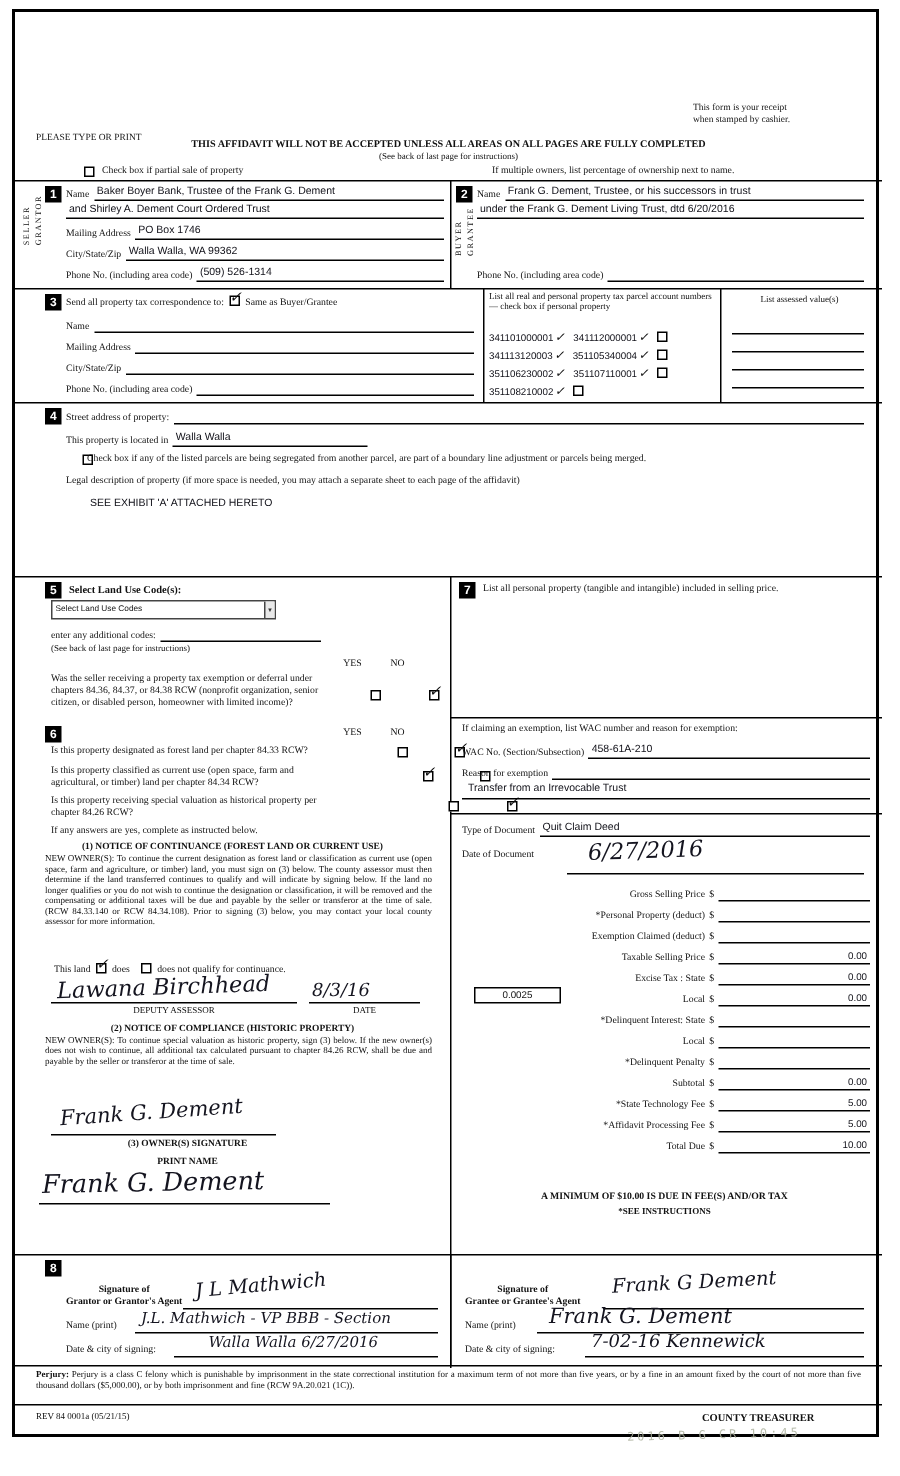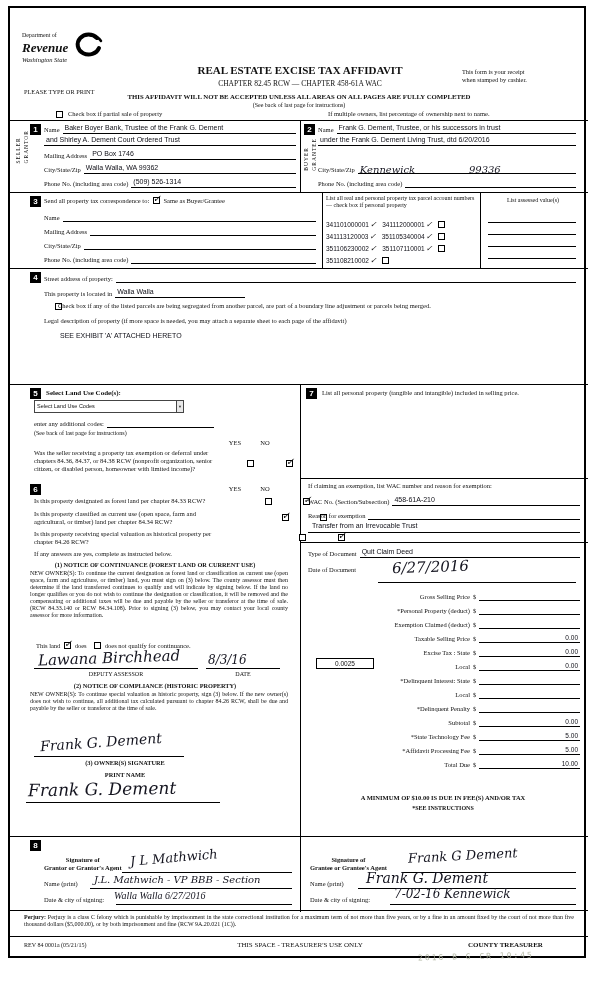--- a/index.html
+++ b/index.html
@@ -35,36 +35,21 @@
   .dd-text { flex:1; font:5.5px "Liberation Sans", sans-serif; padding:2px 1px 0 2px; white-space:nowrap; overflow:hidden; }
   .dd-bar { width:7px; border-left:1px solid #444; background:#e8e8e8; font-size:4px; text-align:center; line-height:11px; color:#333; }
   .ratebox { position:absolute; border:1px solid #000; text-align:center; font-family:"Liberation Sans", sans-serif; font-size:6.5px; line-height:10px; }
 </style>
 </head>
 <body>
 
 <div class="form">
 
   
-  <div class="abs" style="left:12px; top:24px;">
-    <div style="display:flex; align-items:flex-start;">
-      <div>
-        <div style="font-size:6px;">Department of</div>
-        <div style="font:bold italic 13px 'Liberation Serif', serif;">Revenue</div>
-        <div style="font-style:italic; font-size:6.5px;">Washington State</div>
-      </div>
-      <svg width="34" height="30" viewBox="0 0 34 30" style="margin-left:2px;">
-        <path d="M27,6 A11,10 0 1 0 29,16" fill="none" stroke="#000" stroke-width="4" stroke-linecap="round"></path>
-        <path d="M20,3 q8,1 11,6" fill="none" stroke="#000" stroke-width="2.5" stroke-linecap="round"></path>
-      </svg>
-    </div>
-  </div>
-
-  <div class="abs b c" style="left:120px; top:56px; width:340px; font-size:11px;">REAL ESTATE EXCISE TAX AFFIDAVIT</div>
-  <div class="abs c" style="left:120px; top:71px; width:340px; font-size:7.5px;">CHAPTER 82.45 RCW — CHAPTER 458-61A WAC</div>
+
 
   <div class="abs" style="left:452px; top:60px; width:120px; font-size:6.3px;">
     <div>This form is your receipt</div>
     <div>when stamped by cashier.</div>
   </div>
 
   <div class="abs" style="left:14px; top:80px; font-size:6.3px;">PLEASE TYPE OR PRINT</div>
 
   <div class="abs b c" style="left:0; top:85px; width:578px; font-size:6.8px;">THIS AFFIDAVIT WILL NOT BE ACCEPTED UNLESS ALL AREAS ON ALL PAGES ARE FULLY COMPLETED</div>
   <div class="abs c small" style="left:0; top:94px; width:578px;">(See back of last page for instructions)</div>
@@ -110,25 +95,20 @@
     <span class="vtext">BUYER</span>
     <span class="vtext">GRANTEE</span>
   </div>
 
   <div class="abs frow" style="left:308px; top:116px; width:258px;">
     <span class="flabel">Name</span>
     <span class="fill"><span class="typed">Frank G. Dement, Trustee, or his successors in trust</span></span>
   </div>
   <div class="abs frow" style="left:308px; top:128px; width:258px;">
     <span class="fill"><span class="typed">under the Frank G. Dement Living Trust, dtd 6/20/2016</span></span>
-  </div>
-  <div class="abs frow" style="left:308px; top:156px; width:258px;">
-    <span class="flabel">City/State/Zip</span>
-    <span class="fill"><span class="script" style="font-size:10px;">Kennewick</span></span>
-    <span class="fill"><span class="script" style="font-size:10px;">99336</span></span>
   </div>
   <div class="abs frow" style="left:308px; top:170px; width:258px;">
     <span class="flabel">Phone No. (including area code)</span>
     <span class="fill"><span class="typed"></span></span>
   </div>
 
   <div class="hline" style="left:0; top:184px; width:578px;"></div>
 
   
   <div class="numbox" style="left:20px; top:188px;">3</div>
@@ -383,21 +363,21 @@
   <div class="abs b" style="left:34px; top:848px; font-size:6.5px;">
     <div>Signature of</div>
     <div>Grantor or Grantor's Agent</div>
   </div>
   <div class="abs script" style="left:120px; top:842px; font-size:13px; transform:rotate(-5deg);">J L Mathwich</div>
   <div class="hline" style="left:112px; top:864px; width:170px;"></div>
   <div class="abs" style="left:34px; top:872px;">Name (print)</div>
   <div class="abs script" style="left:84px; top:866px; font-size:10px;">J.L. Mathwich - VP BBB - Section</div>
   <div class="hline" style="left:80px; top:880px; width:202px;"></div>
   <div class="abs" style="left:34px; top:888px;">Date &amp; city of signing:</div>
-  <div class="abs script" style="left:104px; top:882px; font-size:10px;font-family:Liberation Serif, serif;">Walla Walla   6/27/2016</div>
+  <div class="abs script" style="left:129px; top:882px; font-size:10px;">Walla Walla   6/27/2016</div>
   <div class="hline" style="left:106px; top:896px; width:176px;"></div>
 
   <div class="vline" style="left:290px; top:828px; height:74px;"></div>
 
   <div class="abs b" style="left:300px; top:848px; font-size:6.5px;">
     <div>Signature of</div>
     <div>Grantee or Grantee's Agent</div>
   </div>
   <div class="abs script" style="left:398px; top:840px; font-size:13px; transform:rotate(-3deg);">Frank G Dement</div>
   <div class="hline" style="left:392px; top:864px; width:174px;"></div>
@@ -410,18 +390,17 @@
 
   
   <div class="hline" style="left:0; top:902px; width:578px;"></div>
   <div class="abs small just" style="left:14px; top:906px; width:550px; line-height:1.2;">
     <b>Perjury:</b>
     <span>Perjury is a class C felony which is punishable by imprisonment in the state correctional institution for a maximum term of not more than five years, or by a fine in an amount fixed by the court of not more than five thousand dollars ($5,000.00), or by both imprisonment and fine (RCW 9A.20.021 (1C)).</span>
   </div>
 
   <div class="hline" style="left:0; top:928px; width:578px;"></div>
   <div class="abs small" style="left:14px; top:934px;">REV 84 0001a (05/21/15)</div>
-  <div class="abs c" style="left:150px; top:933px; width:280px; font-size:7px;">THIS SPACE - TREASURER'S USE ONLY</div>
   <div class="abs b" style="left:458px; top:933px; font-size:7px;">COUNTY TREASURER</div>
 
 </div>
 
 <div class="stamp">2016 B G CR 10:45</div>
 
 </body></html>

